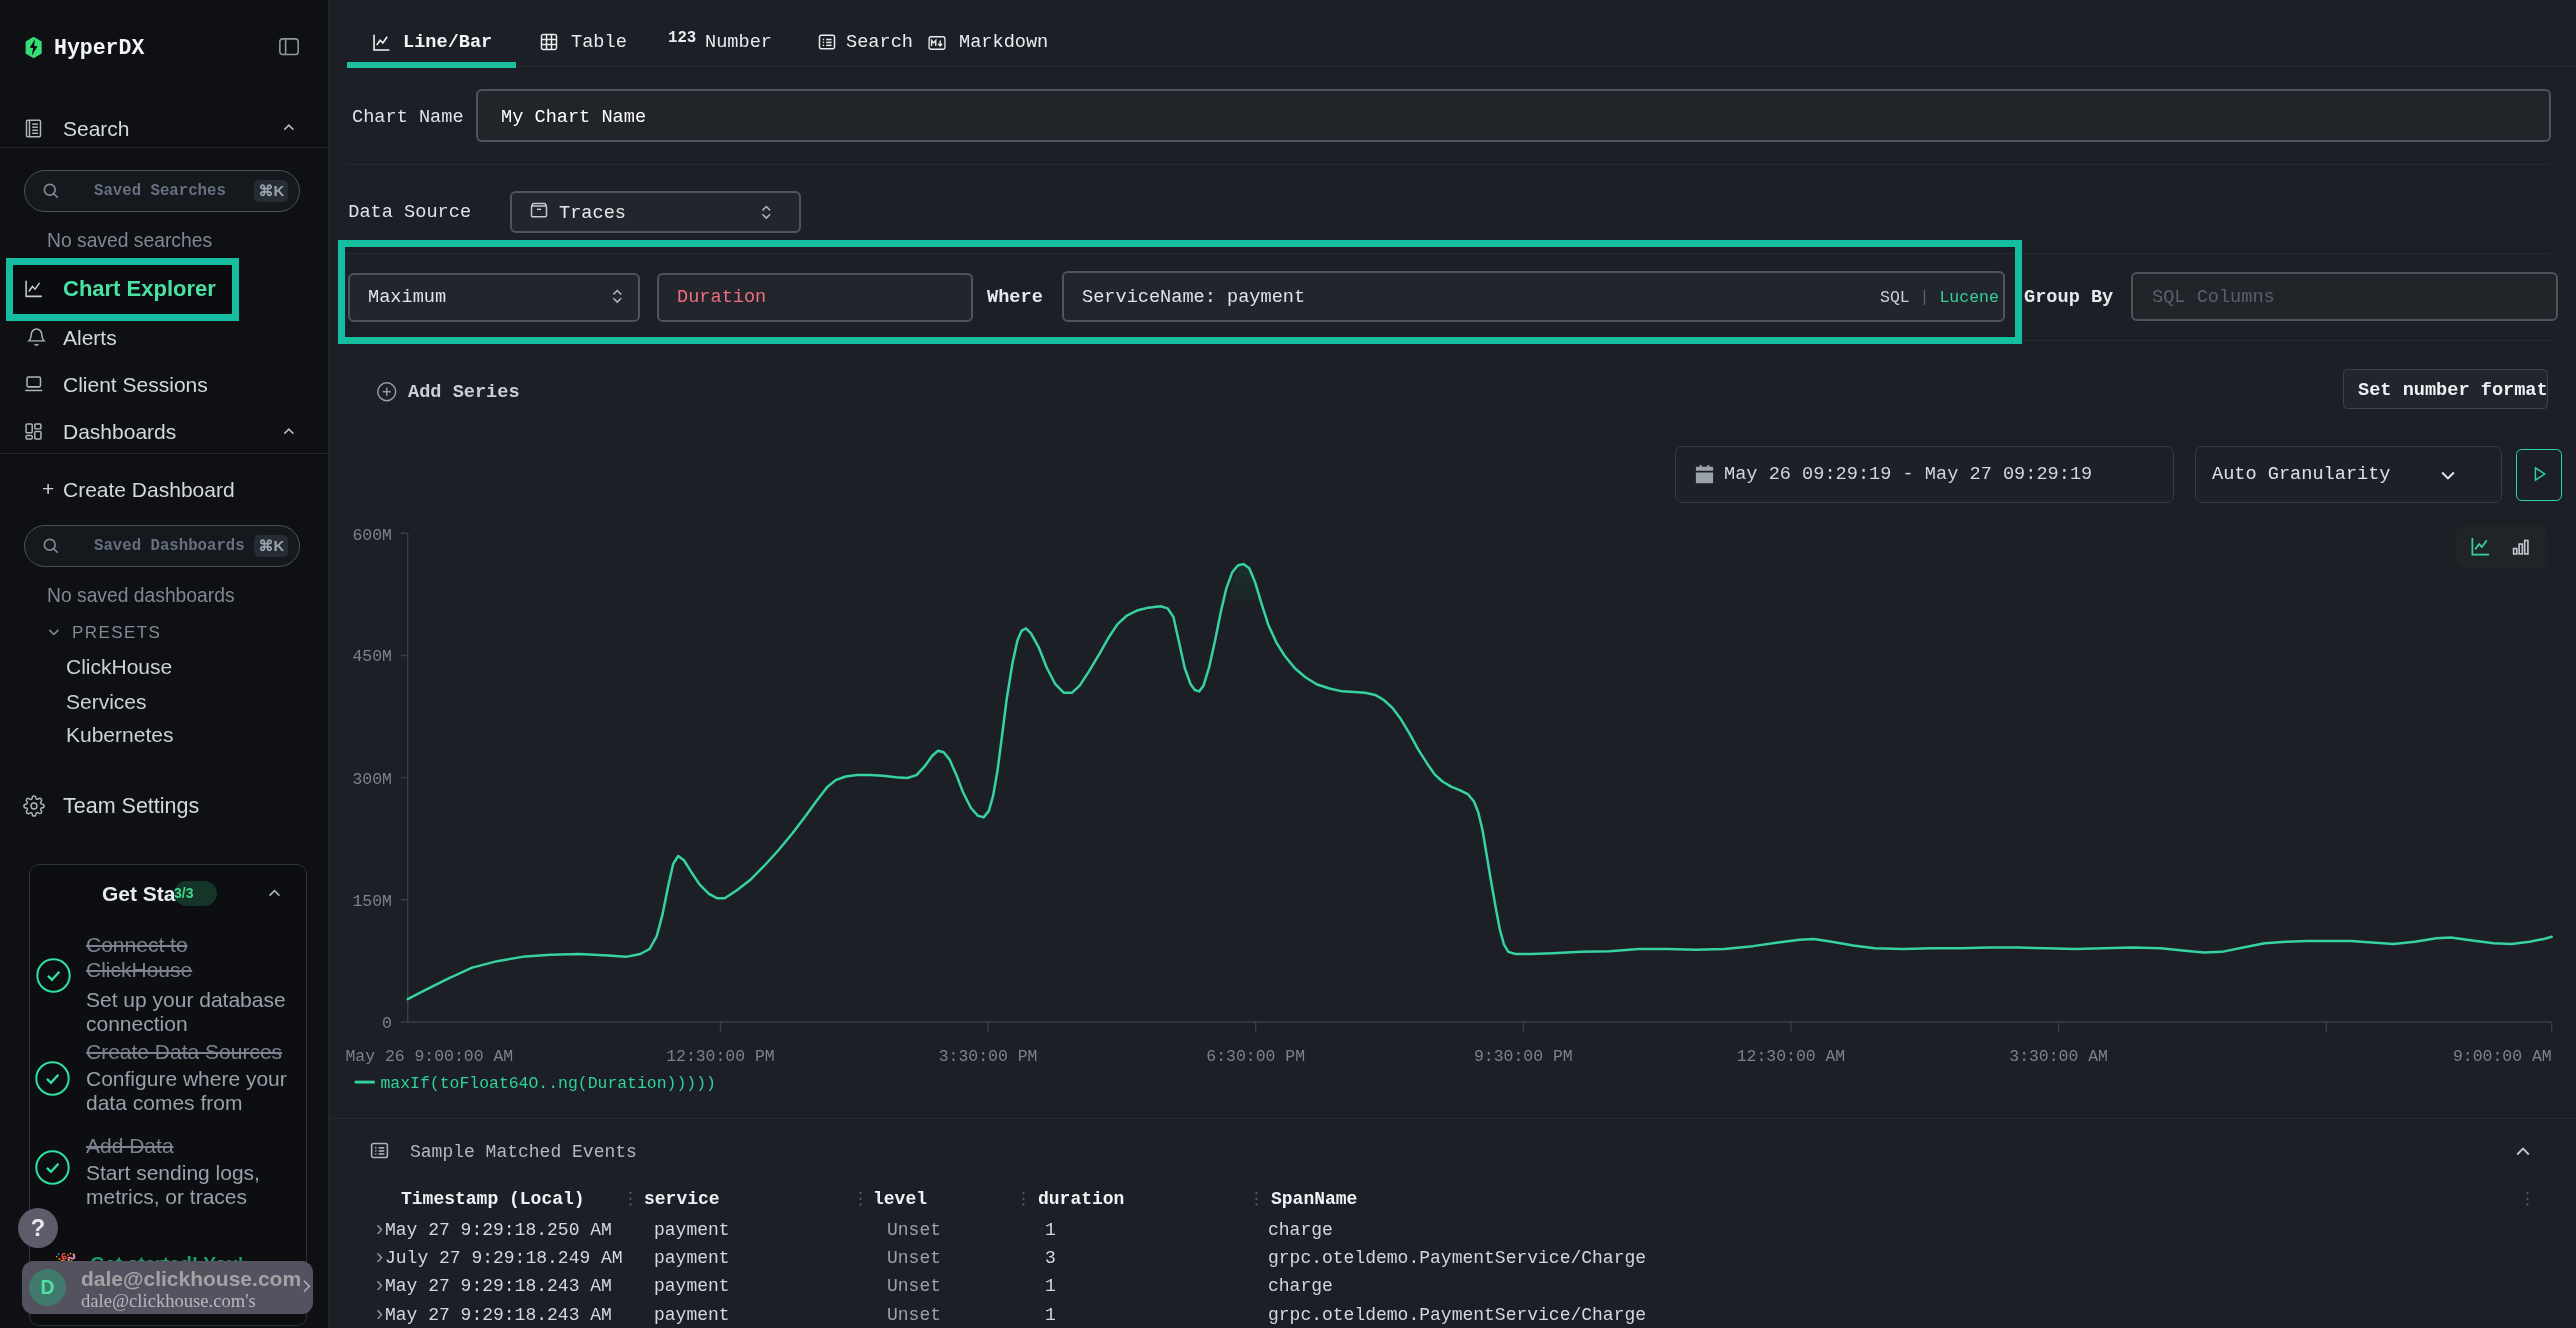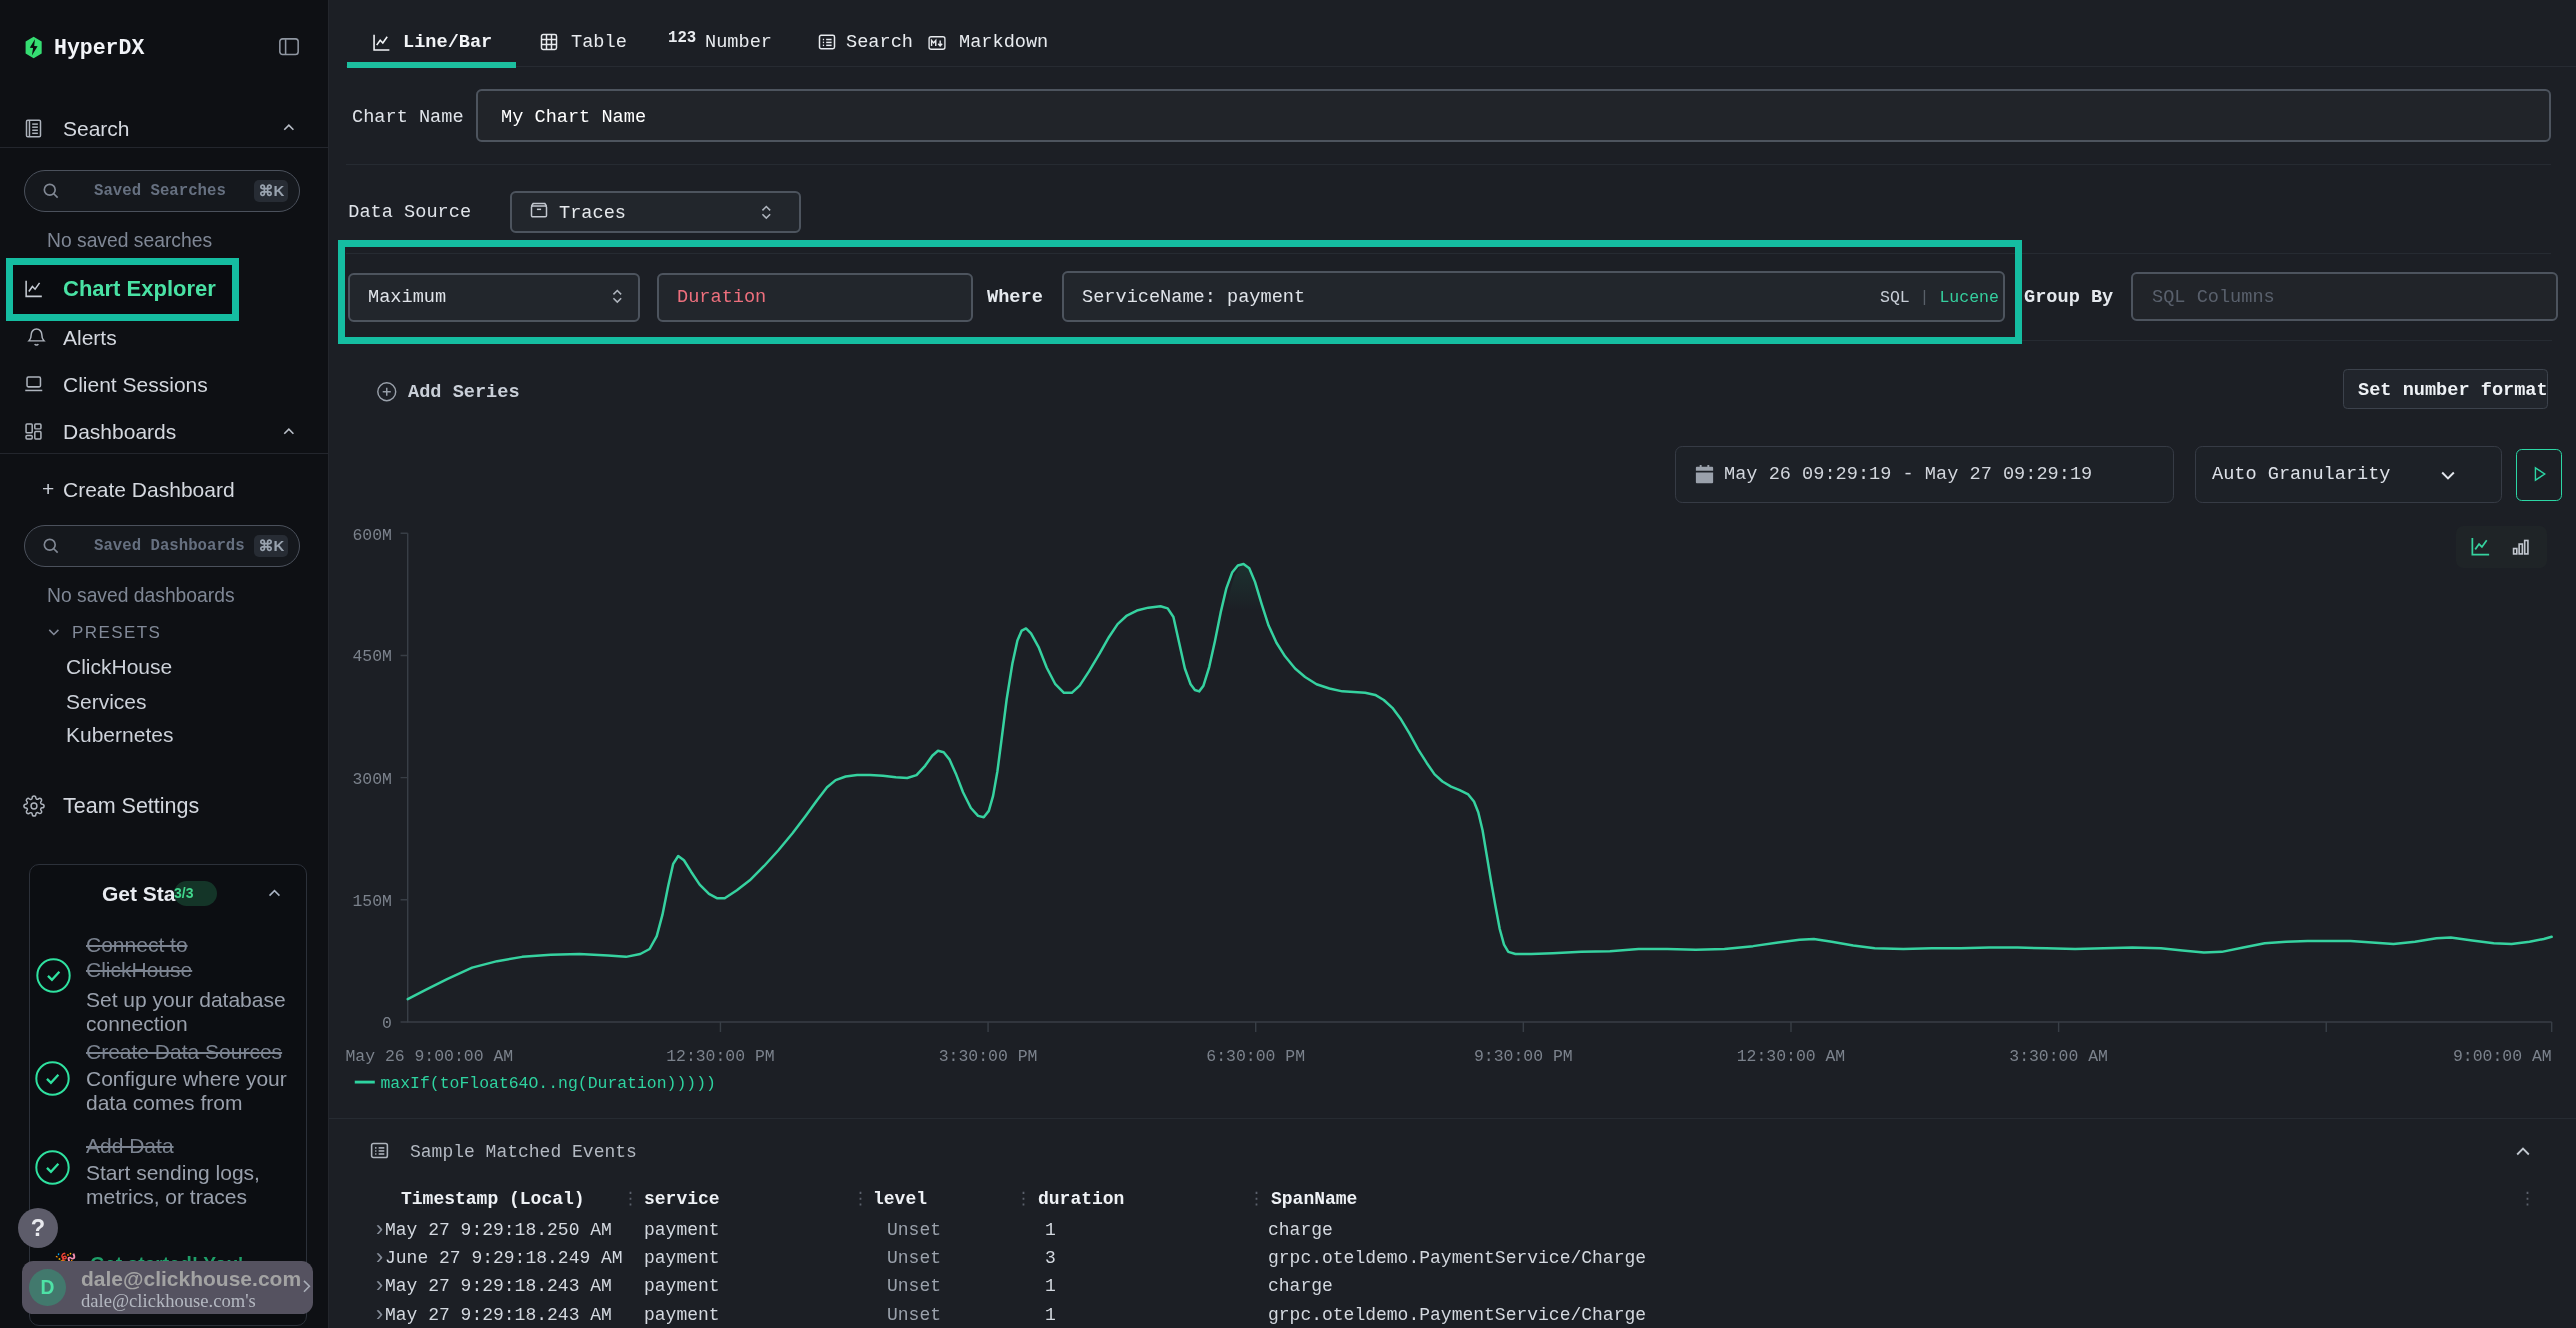--- a/index.html
+++ b/index.html
@@ -25,21 +25,21 @@
 .tab { position:absolute; top:0; height:84px; display:flex; align-items:center; color:#e8ebef; font-size:18.6px; }
 .input { position:absolute; background:#212429; border:2.1px solid #4d545e; border-radius:5.7px; }
 .sel { background:#22262c; }
 .label { position:absolute; color:#dfe3e9; font-size:18.6px; }
 .sepline { position:absolute; height:1.4px; background:#262b32; }
 .thead { position:absolute; font-size:18px; font-weight:bold; color:#eef1f5; }
 .tdots { position:absolute; font-size:17px; color:#5a606b; font-family:"Liberation Sans", sans-serif; }
 .trow { position:absolute; left:0; width:2247px; height:29px; font-size:18px; color:#d3d8df; }
 .trow span { position:absolute; top:1.4px; }
 .tchev { left:44px; color:#868d99; font-size:21.5px; top:-1.4px !important; }
-.c1 { left:56px; } .c2 { left:315px; } .c3 { left:558px; color:#9aa1ab; } .c4 { left:716px; } .c5 { left:939px; }
+.c1 { left:56px; } .c2 { left:325px; } .c3 { left:558px; color:#9aa1ab; } .c4 { left:716px; } .c5 { left:939px; }
 </style>
 </head>
 <body>
 <div id="page">
   <div id="sidebar">
 
     <svg class="abs" style="left:23.6px;top:36px" width="19.3" height="23" viewBox="0 0 24 28">
         <path d="M12 0.5 22 6.5 V21.5 L12 27.5 2 21.5 V6.5 Z" fill="#35dd72"></path>
         <path d="M13.6 3.8 7.2 14.4 11.3 14.6 9.8 23.8 16.9 12.4 12.7 12.2 Z" fill="#0b0d11"></path>
       </svg>
@@ -342,21 +342,21 @@
     <div class="trow" style="top:1219px;">
         <span class="tchev">›</span>
         <span class="c1">May 27 9:29:18.250 AM</span>
         <span class="c2">payment</span>
         <span class="c3">Unset</span>
         <span class="c4">1</span>
         <span class="c5">charge</span>
       </div>
     <div class="trow" style="top:1247px;">
         <span class="tchev">›</span>
-        <span class="c1">June 27 9:29:18.249 AM</span>
+        <span class="c1">July 27 9:29:18.249 AM</span>
         <span class="c2">payment</span>
         <span class="c3">Unset</span>
         <span class="c4">3</span>
         <span class="c5">grpc.oteldemo.PaymentService/Charge</span>
       </div>
     <div class="trow" style="top:1275px;">
         <span class="tchev">›</span>
         <span class="c1">May 27 9:29:18.243 AM</span>
         <span class="c2">payment</span>
         <span class="c3">Unset</span>

